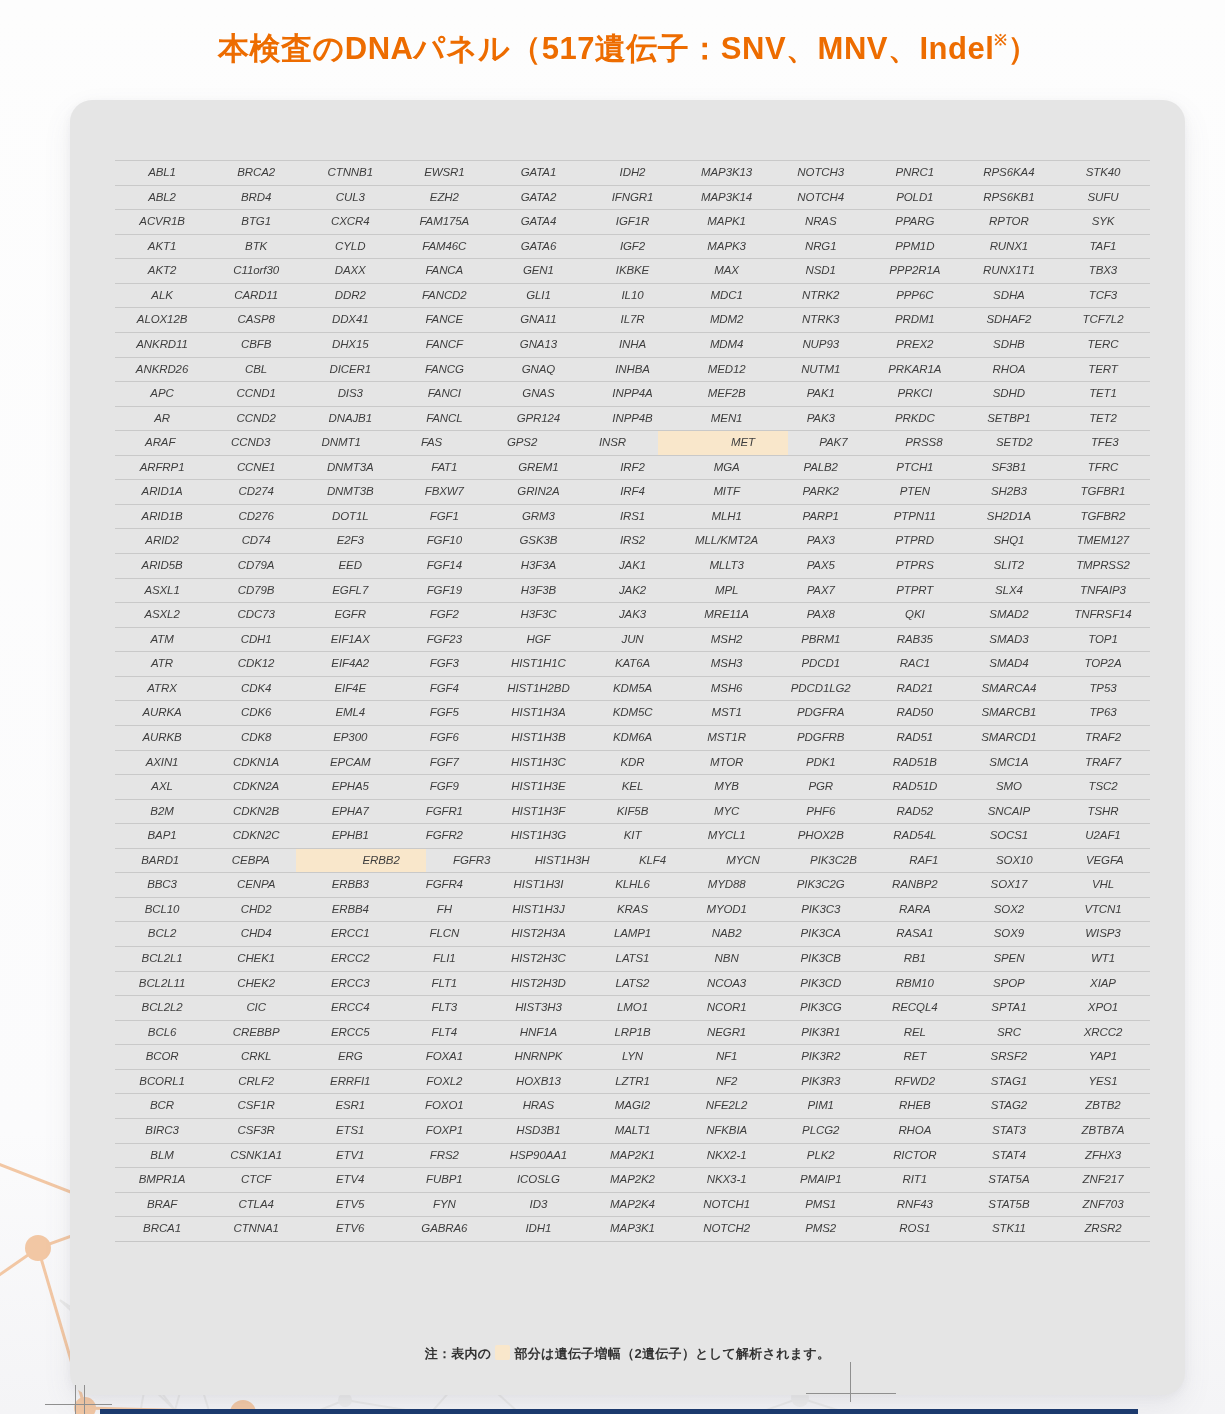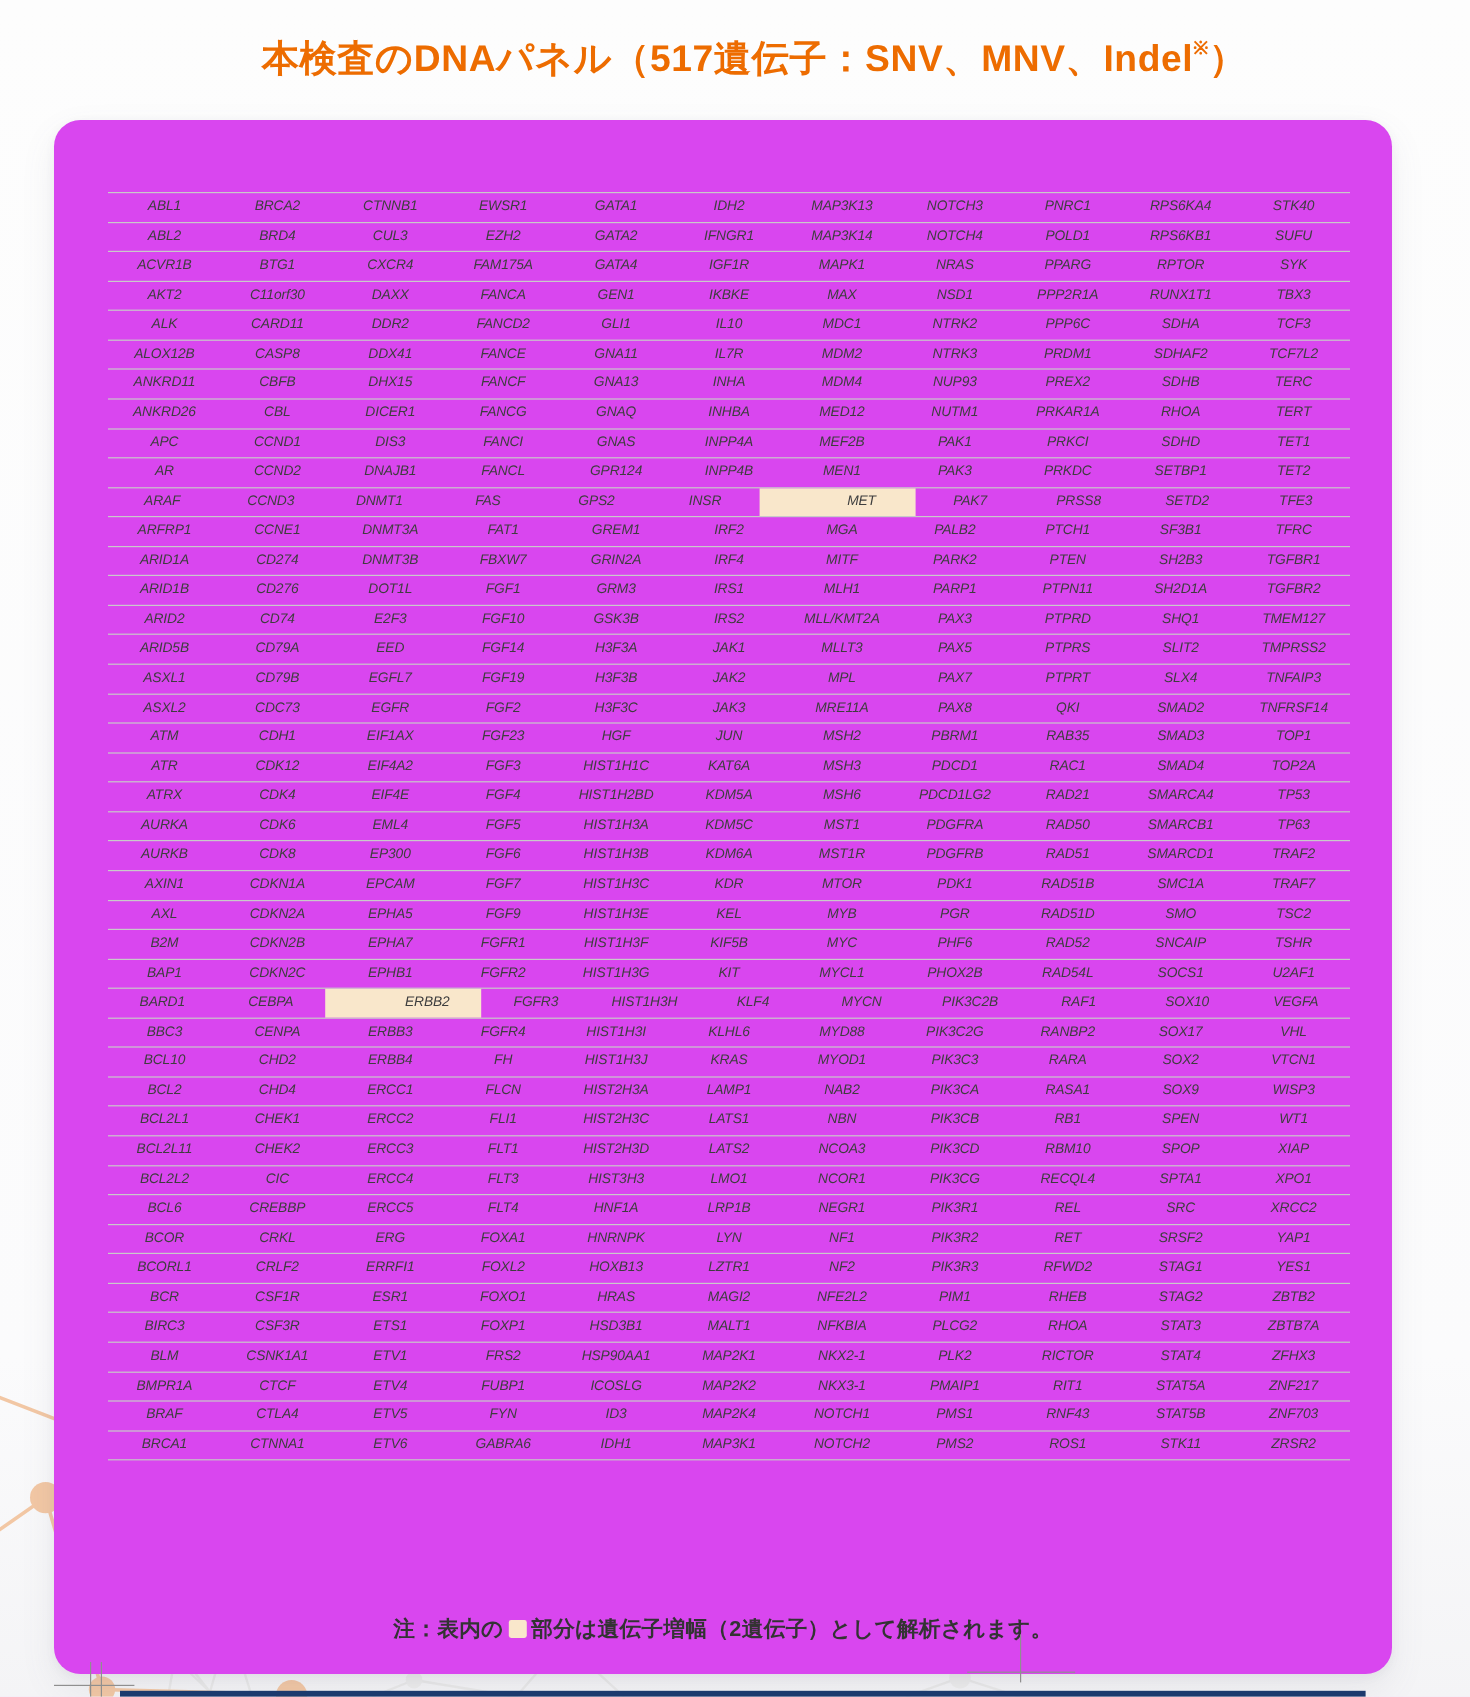--- a/index.html
+++ b/index.html
@@ -12,38 +12,38 @@
   }
   .decor{position:absolute;left:0;top:1100px;width:900px;height:314px;z-index:0;}
   .page-title{
     position:absolute;top:28px;left:16px;width:100%;
     text-align:center;z-index:2;
     font-weight:bold;font-size:31px;letter-spacing:.5px;
     color:var(--accent,#ED6C00);
   }
   .page-title sup{font-size:15px;vertical-align:14px;}
   .card{
-    position:absolute;left:45px;top:100px;width:1115px;height:1295px;
-    background:#d946ef;border-radius:22px;z-index:1;
+    position:absolute;left:70px;top:100px;width:1115px;height:1295px;
+    background:#e5e5e5;border-radius:22px;z-index:1;
     box-shadow:0 12px 28px rgba(110,110,125,.10),0 2px 8px rgba(110,110,125,.07);
   }
   .gtable{
     position:absolute;left:45px;top:60px;width:1035px;
     border-bottom:1px solid #c6c6c6;
   }
   .trow{display:flex;height:24.57px;border-top:1px solid #c9c9c9;box-sizing:border-box;}
   .tcell{
     flex:1;text-align:center;white-space:nowrap;
     font-style:italic;font-size:11.5px;line-height:23.6px;
     color:#3e3e3e;letter-spacing:-0.1px;
   }
   .tcell.hl{background:var(--hl,#F9E7CB);padding-left:40px;}
   .note{
     position:absolute;left:0;top:1245px;width:100%;text-align:center;
-    font-weight:bold;font-size:18px;color:#333333;letter-spacing:.3px;
+    font-weight:bold;font-size:13px;color:#333333;letter-spacing:.3px;
   }
   .swatch{
     display:inline-block;width:15px;height:15px;border-radius:2px;
     background:var(--hl,#F9E7CB);vertical-align:-2px;margin:0 4px;
   }
   .cropline{position:absolute;background:#8f8f8f;z-index:2;}
   .footer-bar{
     position:absolute;left:100px;bottom:0;width:1038px;height:5px;
     background:var(--navy,#1C3A6E);z-index:3;
   }
@@ -114,20 +114,33 @@
         <div class="tcell">FAM175A</div>
         <div class="tcell">GATA4</div>
         <div class="tcell">IGF1R</div>
         <div class="tcell">MAPK1</div>
         <div class="tcell">NRAS</div>
         <div class="tcell">PPARG</div>
         <div class="tcell">RPTOR</div>
         <div class="tcell">SYK</div>
       </div>
       <div class="trow">
+        <div class="tcell">AKT1</div>
+        <div class="tcell">BTK</div>
+        <div class="tcell">CYLD</div>
+        <div class="tcell">FAM46C</div>
+        <div class="tcell">GATA6</div>
+        <div class="tcell">IGF2</div>
+        <div class="tcell">MAPK3</div>
+        <div class="tcell">NRG1</div>
+        <div class="tcell">PPM1D</div>
+        <div class="tcell">RUNX1</div>
+        <div class="tcell">TAF1</div>
+      </div>
+      <div class="trow">
         <div class="tcell">AKT2</div>
         <div class="tcell">C11orf30</div>
         <div class="tcell">DAXX</div>
         <div class="tcell">FANCA</div>
         <div class="tcell">GEN1</div>
         <div class="tcell">IKBKE</div>
         <div class="tcell">MAX</div>
         <div class="tcell">NSD1</div>
         <div class="tcell">PPP2R1A</div>
         <div class="tcell">RUNX1T1</div>

